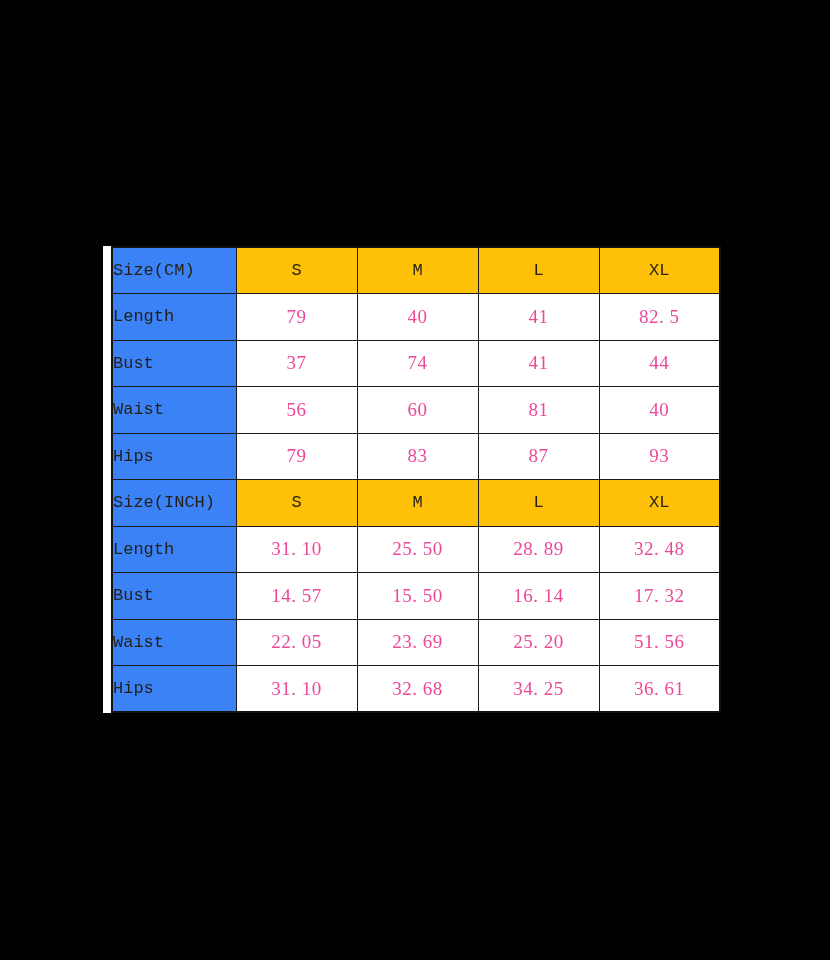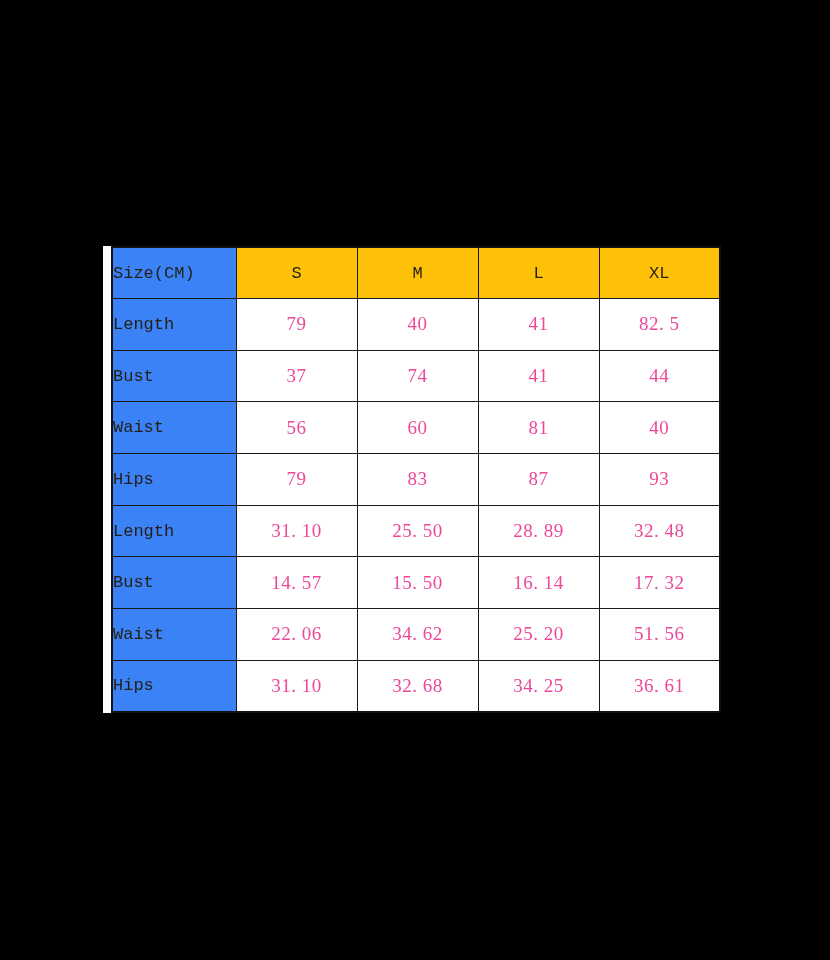--- a/index.html
+++ b/index.html
@@ -126,37 +126,44 @@
       </tr>
       <tr>
         <td class="label-cell">Hips</td>
         <td class="data-cell">79</td>
         <td class="data-cell">83</td>
         <td class="data-cell">87</td>
         <td class="data-cell">93</td>
       </tr>
 
       <tr>
+        <td class="label-cell">Size(INCH)</td>
+        <td class="header-size-cell">S</td>
+        <td class="header-size-cell">M</td>
+        <td class="header-size-cell">L</td>
+        <td class="header-size-cell">XL</td>
+      </tr>
+      <tr>
         <td class="label-cell">Length</td>
         <td class="data-cell">31. 10</td>
         <td class="data-cell">25. 50</td>
         <td class="data-cell">28. 89</td>
         <td class="data-cell">32. 48</td>
       </tr>
       <tr>
         <td class="label-cell">Bust</td>
         <td class="data-cell">14. 57</td>
         <td class="data-cell">15. 50</td>
         <td class="data-cell">16. 14</td>
         <td class="data-cell">17. 32</td>
       </tr>
       <tr>
         <td class="label-cell">Waist</td>
-        <td class="data-cell">22. 06</td>
-        <td class="data-cell">34. 62</td>
+        <td class="data-cell">22. 05</td>
+        <td class="data-cell">23. 69</td>
         <td class="data-cell">25. 20</td>
         <td class="data-cell">51. 56</td>
       </tr>
       <tr>
         <td class="label-cell">Hips</td>
         <td class="data-cell">31. 10</td>
         <td class="data-cell">32. 68</td>
         <td class="data-cell">34. 25</td>
         <td class="data-cell">36. 61</td>
       </tr>

